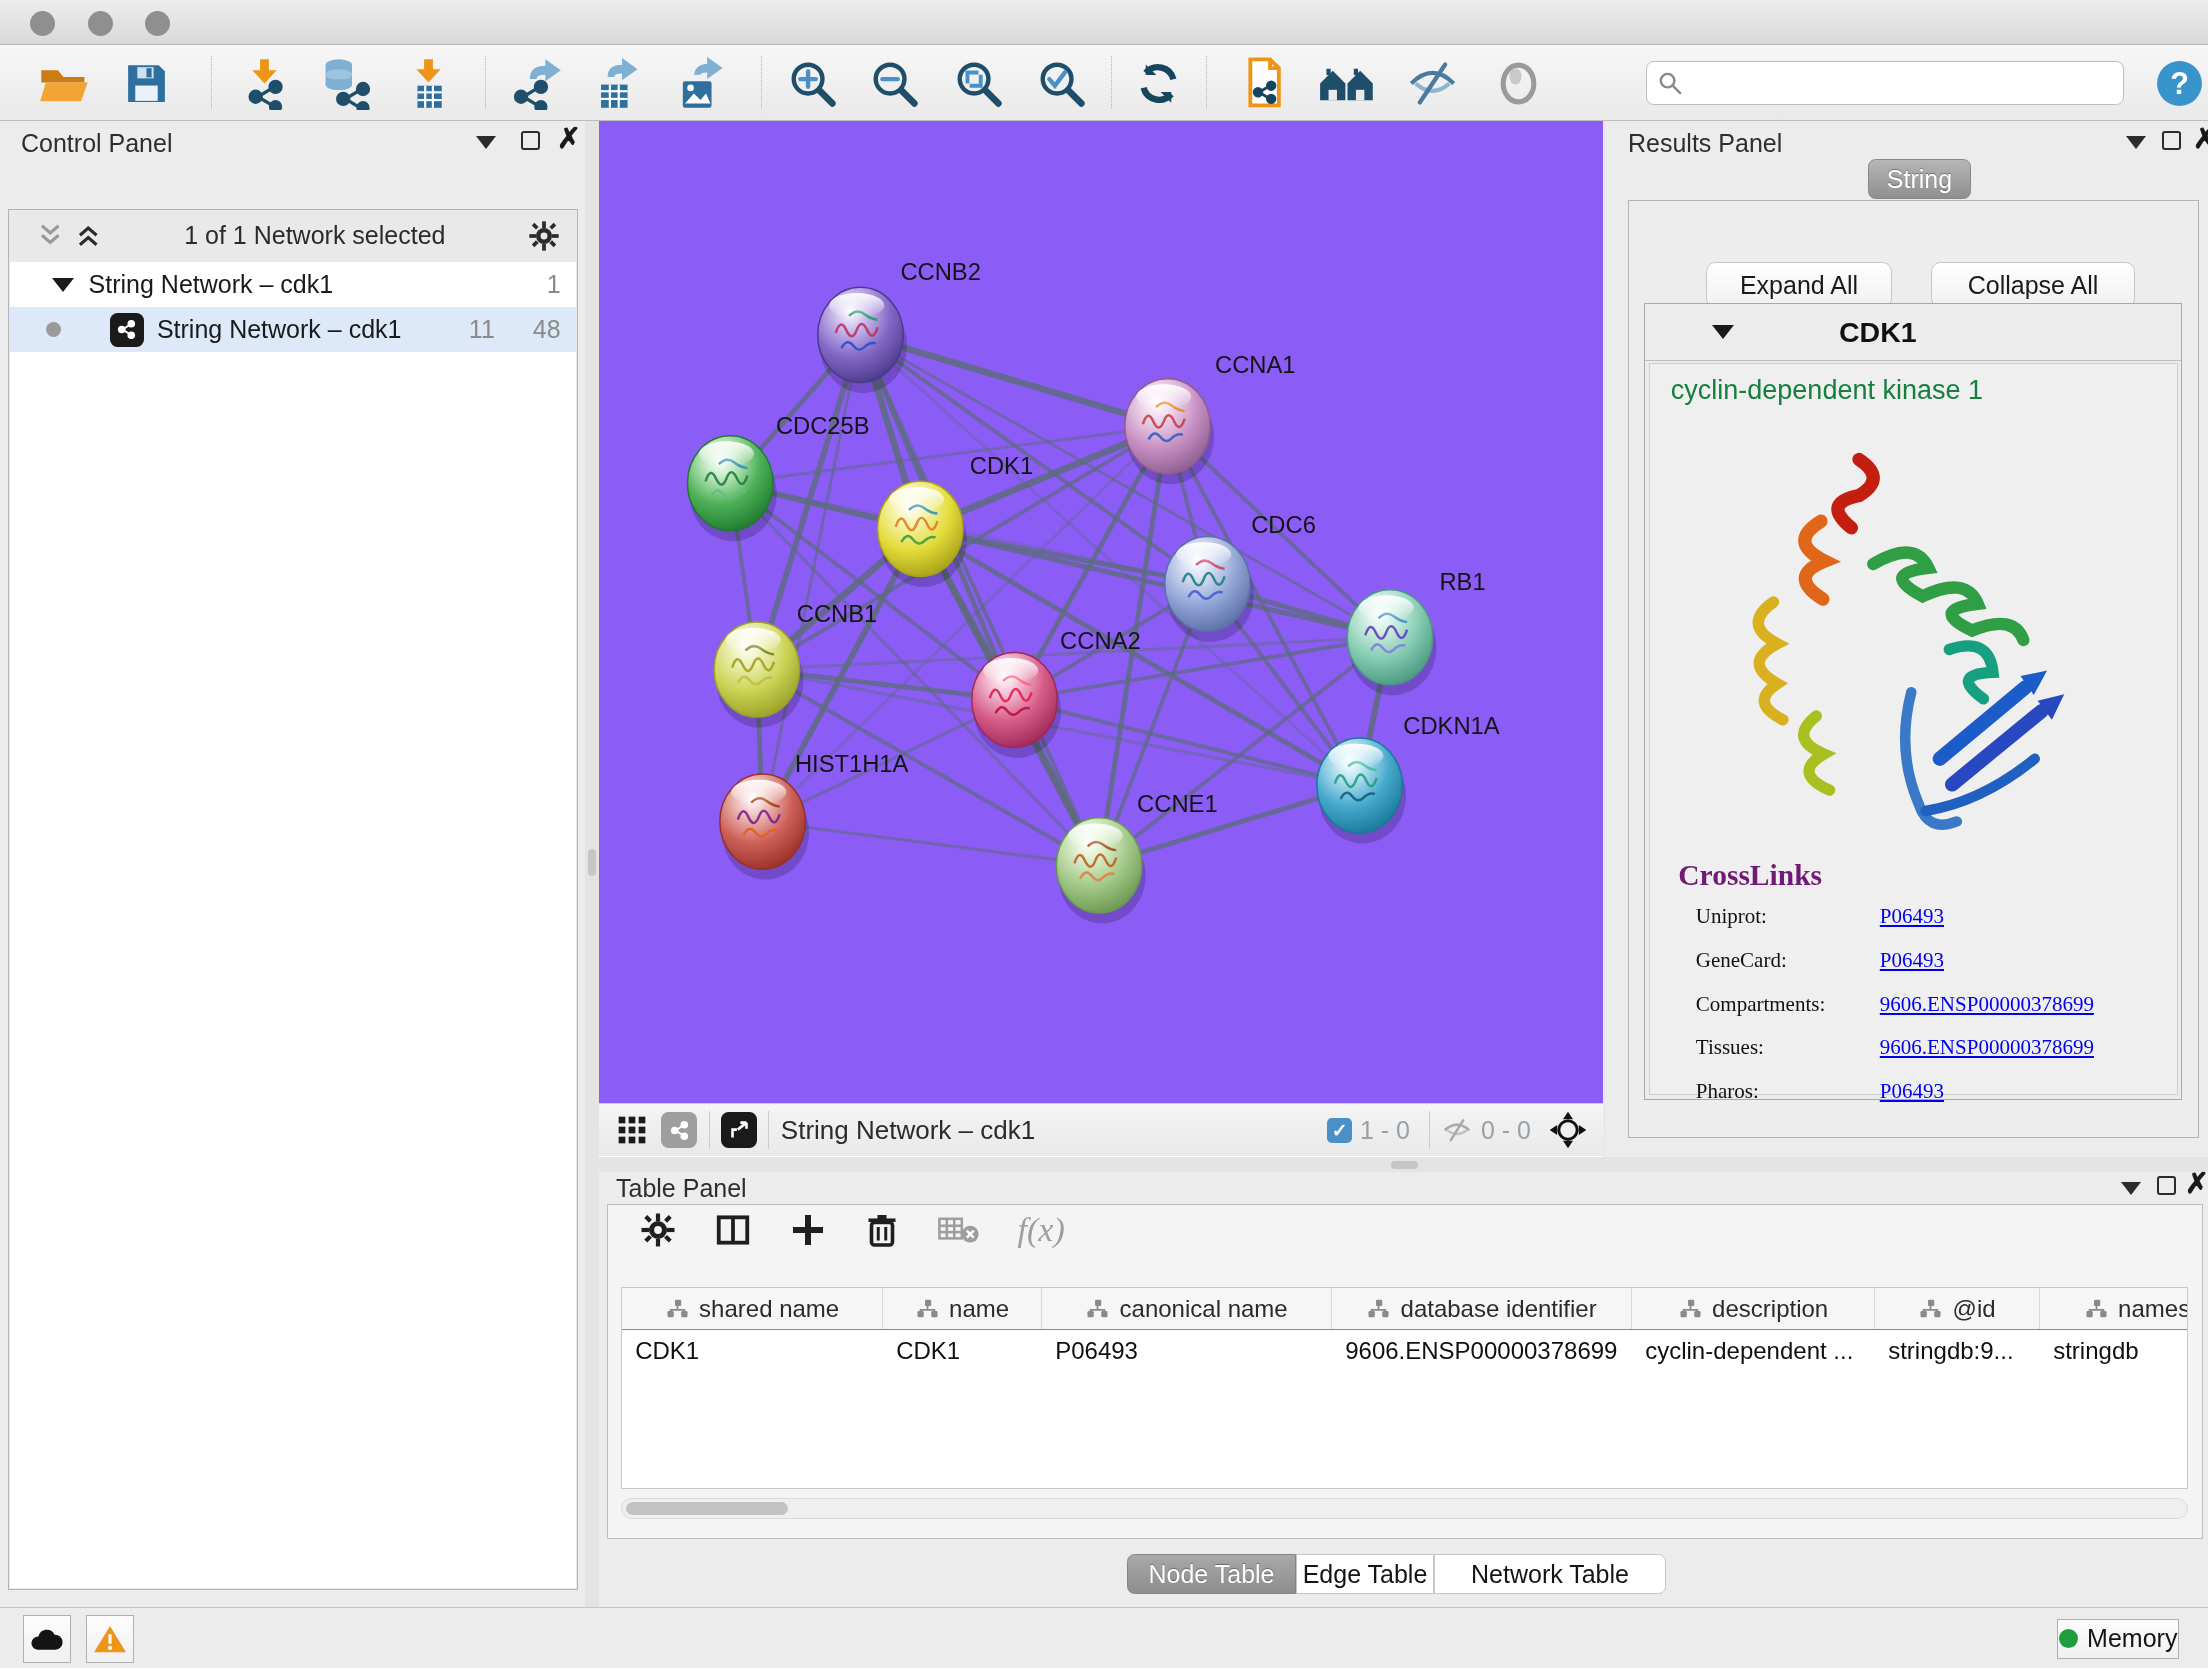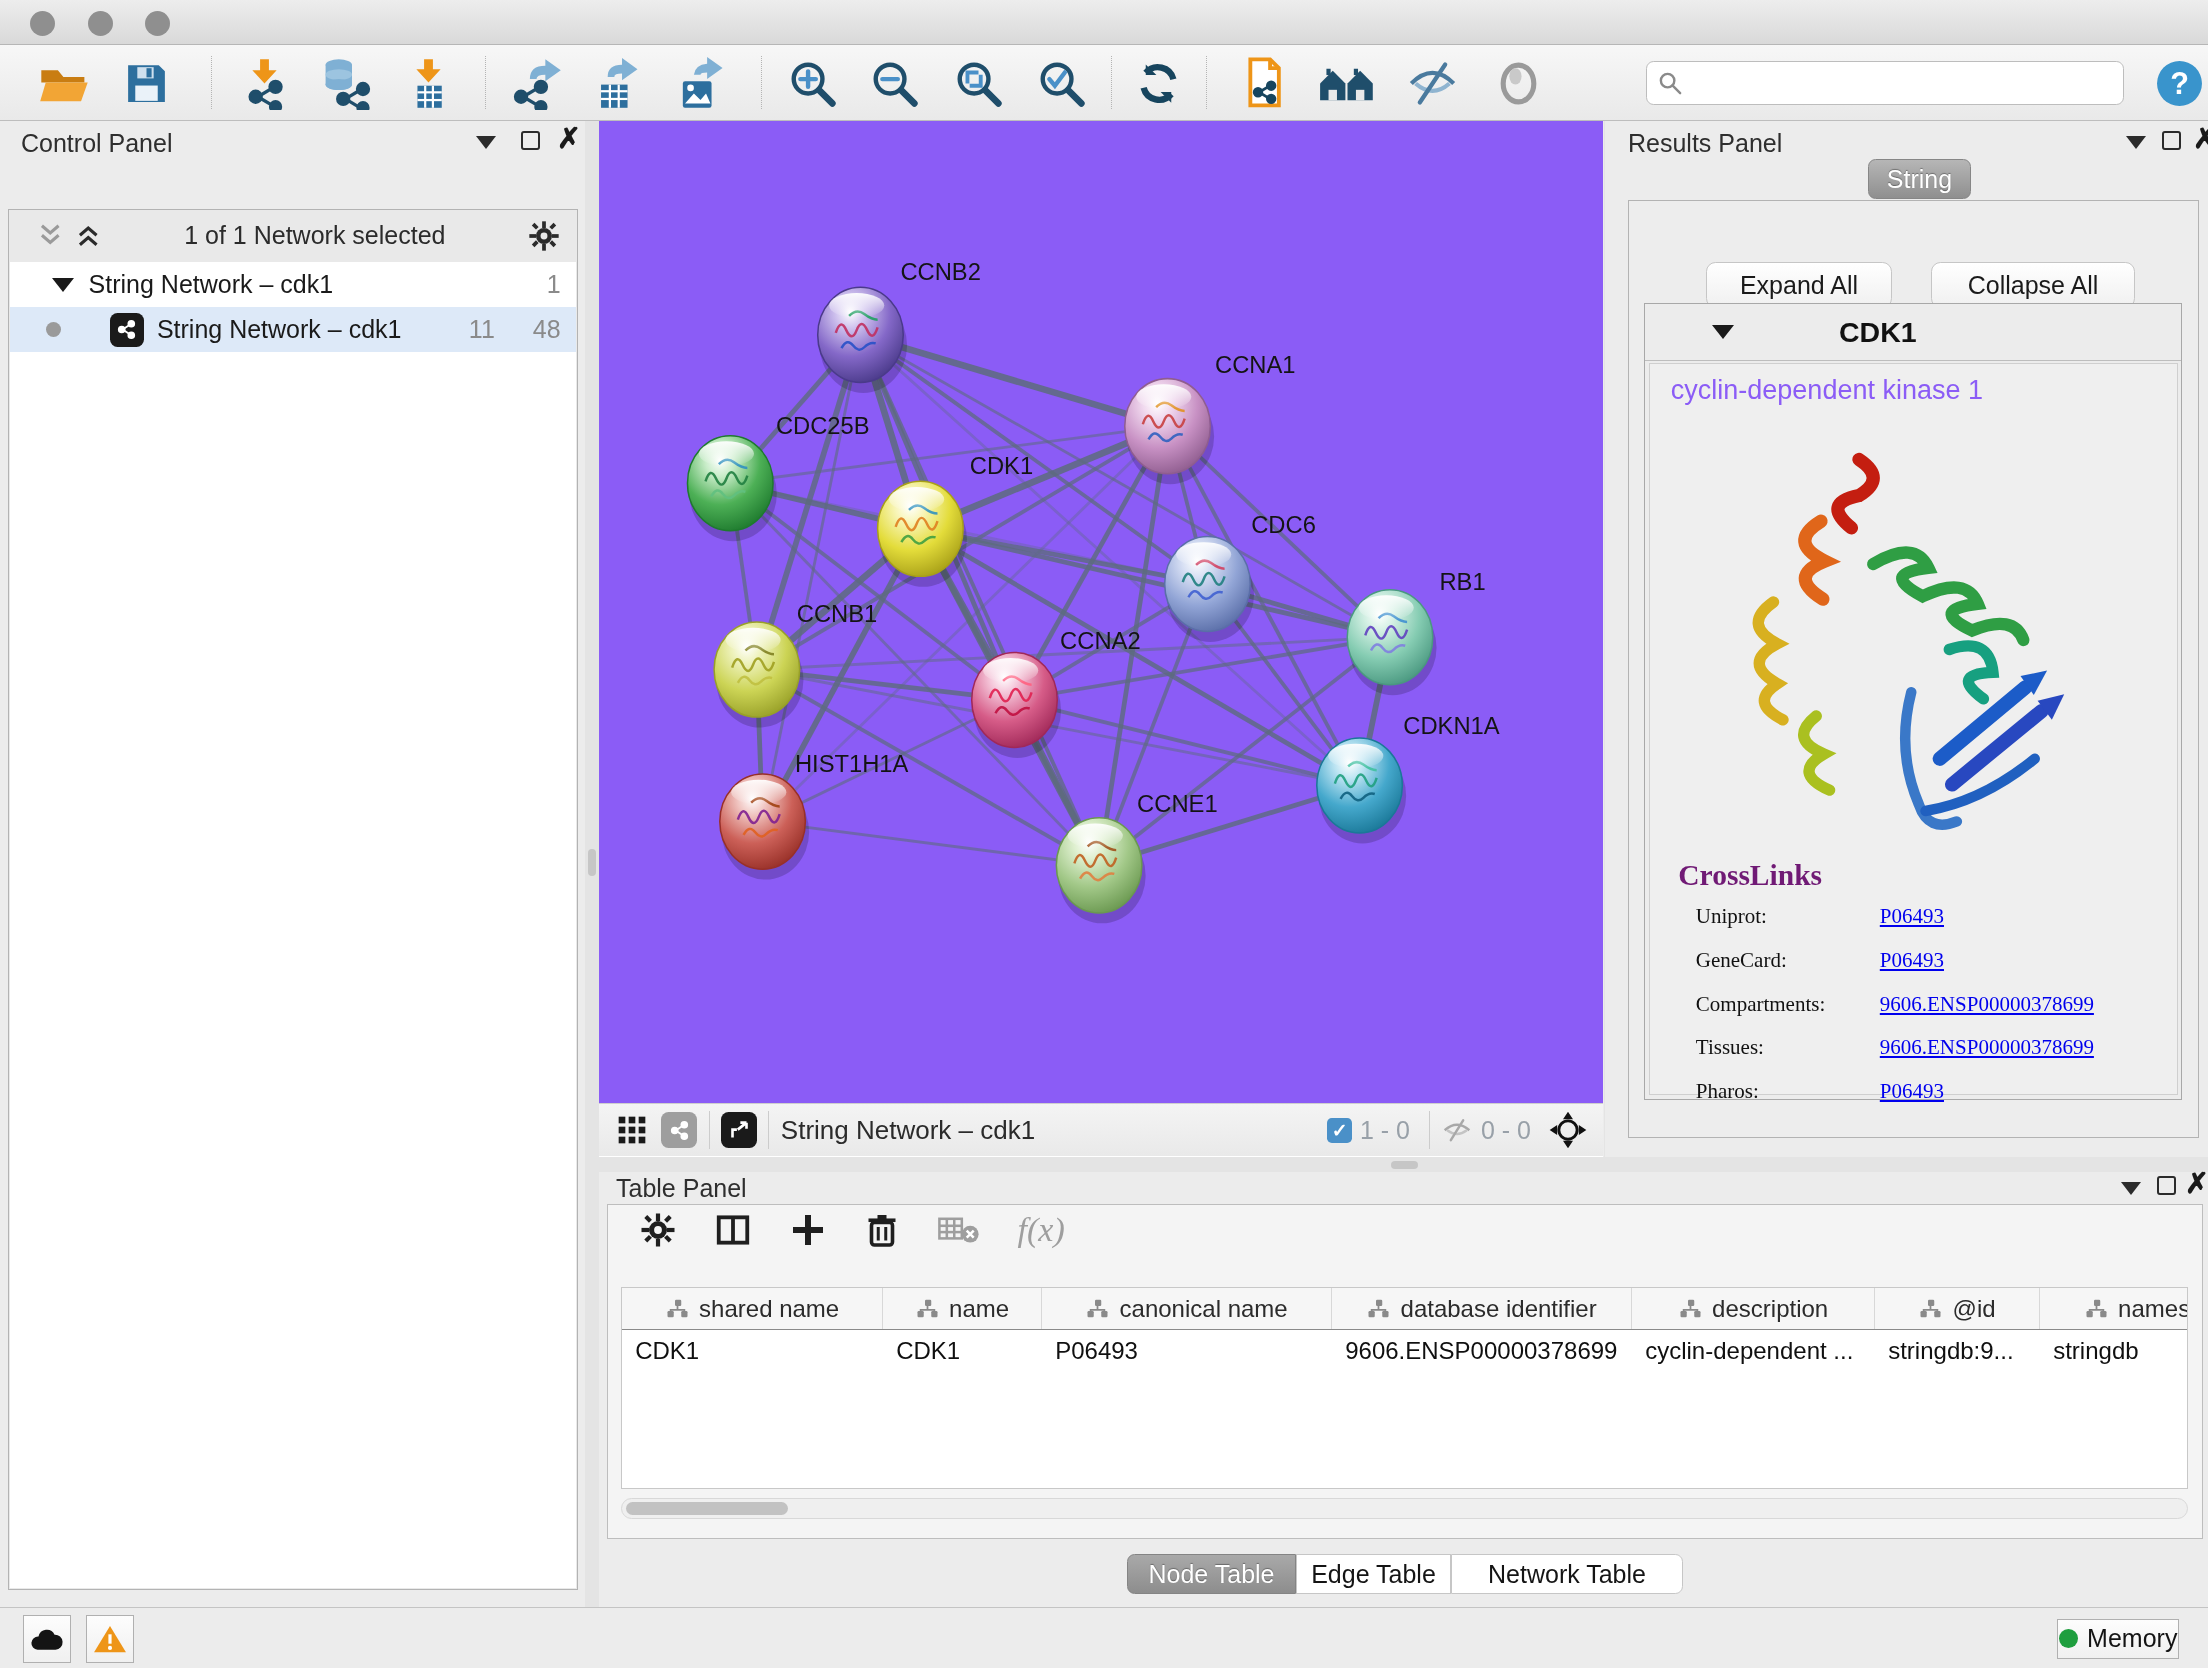--- a/index.html
+++ b/index.html
@@ -653,21 +653,21 @@
   <div id="rp-box">
     <div class="wbtn abs" style="left:77px;top:61px;width:186px;height:46px;">Expand All</div>
     <div class="wbtn abs" style="left:302px;top:61px;width:204px;height:46px;">Collapse All</div>
 
     <div id="rp-section">
       <div class="abs" style="left:0;top:0;width:100%;height:57px;display:flex;align-items:center;border-bottom:1px solid #bdbdbd;">
         <span style="margin-left:67px;width:0;height:0;border-left:11.4px solid transparent;border-right:11.4px solid transparent;border-top:14.3px solid #1a1a1a;"></span>
         <span style="margin-left:105px;font-size:28.5px;font-weight:bold;color:#111;">CDK1</span>
       </div>
       <div id="rp-body">
-        <div class="abs" style="left:21px;top:11.4px;font-size:27px;color:#8b5cf6;">cyclin-dependent kinase 1</div>
+        <div class="abs" style="left:21px;top:11.4px;font-size:27px;color:#15803d;">cyclin-dependent kinase 1</div>
 
         <svg class="abs" style="left:57px;top:67px" width="399" height="418" viewBox="0 0 420 440">
           <g fill="none" stroke-linecap="round">
             <path d="M160 30 q30 20 0 38 q-40 8 -8 34" stroke="#c41e10" stroke-width="14"></path>
             <path d="M120 95 q-36 22 4 42 q-40 16 -2 40" stroke="#e0661a" stroke-width="14"></path>
             <path d="M70 180 q-34 24 4 44 q-38 20 0 42 q-30 20 6 38" stroke="#d8b020" stroke-width="12"></path>
             <path d="M115 300 q-30 24 8 40 q-34 20 6 38" stroke="#aac020" stroke-width="12"></path>
             <path d="M175 140 q44 -26 58 4 q-52 6 -6 30 q46 -22 58 8 q-52 6 -6 28 q44 -18 54 10" stroke="#2f9e44" stroke-width="13"></path>
             <path d="M255 230 q42 -14 46 24 q-46 2 -10 28" stroke="#17a080" stroke-width="12"></path>
             <path d="M215 275 q-16 62 8 118 q10 30 40 18" stroke="#3a78c8" stroke-width="11"></path>
@@ -853,21 +853,21 @@
         </div>
     </div>
     <div id="tp-hscroll">
       <div id="tp-thumb"></div>
     </div>
   </div>
 </div>
 
 <div class="abs" style="left:1127px;top:1554px;display:flex;">
   <div class="ttab sel" style="width:169px;border-radius:7.6px 0 0 7.6px;">Node Table</div>
-  <div class="ttab" style="width:155px;">Edge Table</div>
+  <div class="ttab" style="width:138px;">Edge Table</div>
   <div class="ttab" style="width:232px;border-radius:0 7.6px 7.6px 0;">Network Table</div>
 </div>
 
 <div id="status-bar" class="abs">
   <div class="sbtn" style="left:23px">
     <svg width="34" height="27" viewBox="0 0 36 28">
       <path d="M8 26 a7 7 0 0 1 1-14 a9 9 0 0 1 17-2 a6.5 6.5 0 0 1 1 16z" fill="#141414"></path>
     </svg>
   </div>
   <div class="sbtn" style="left:86px">

